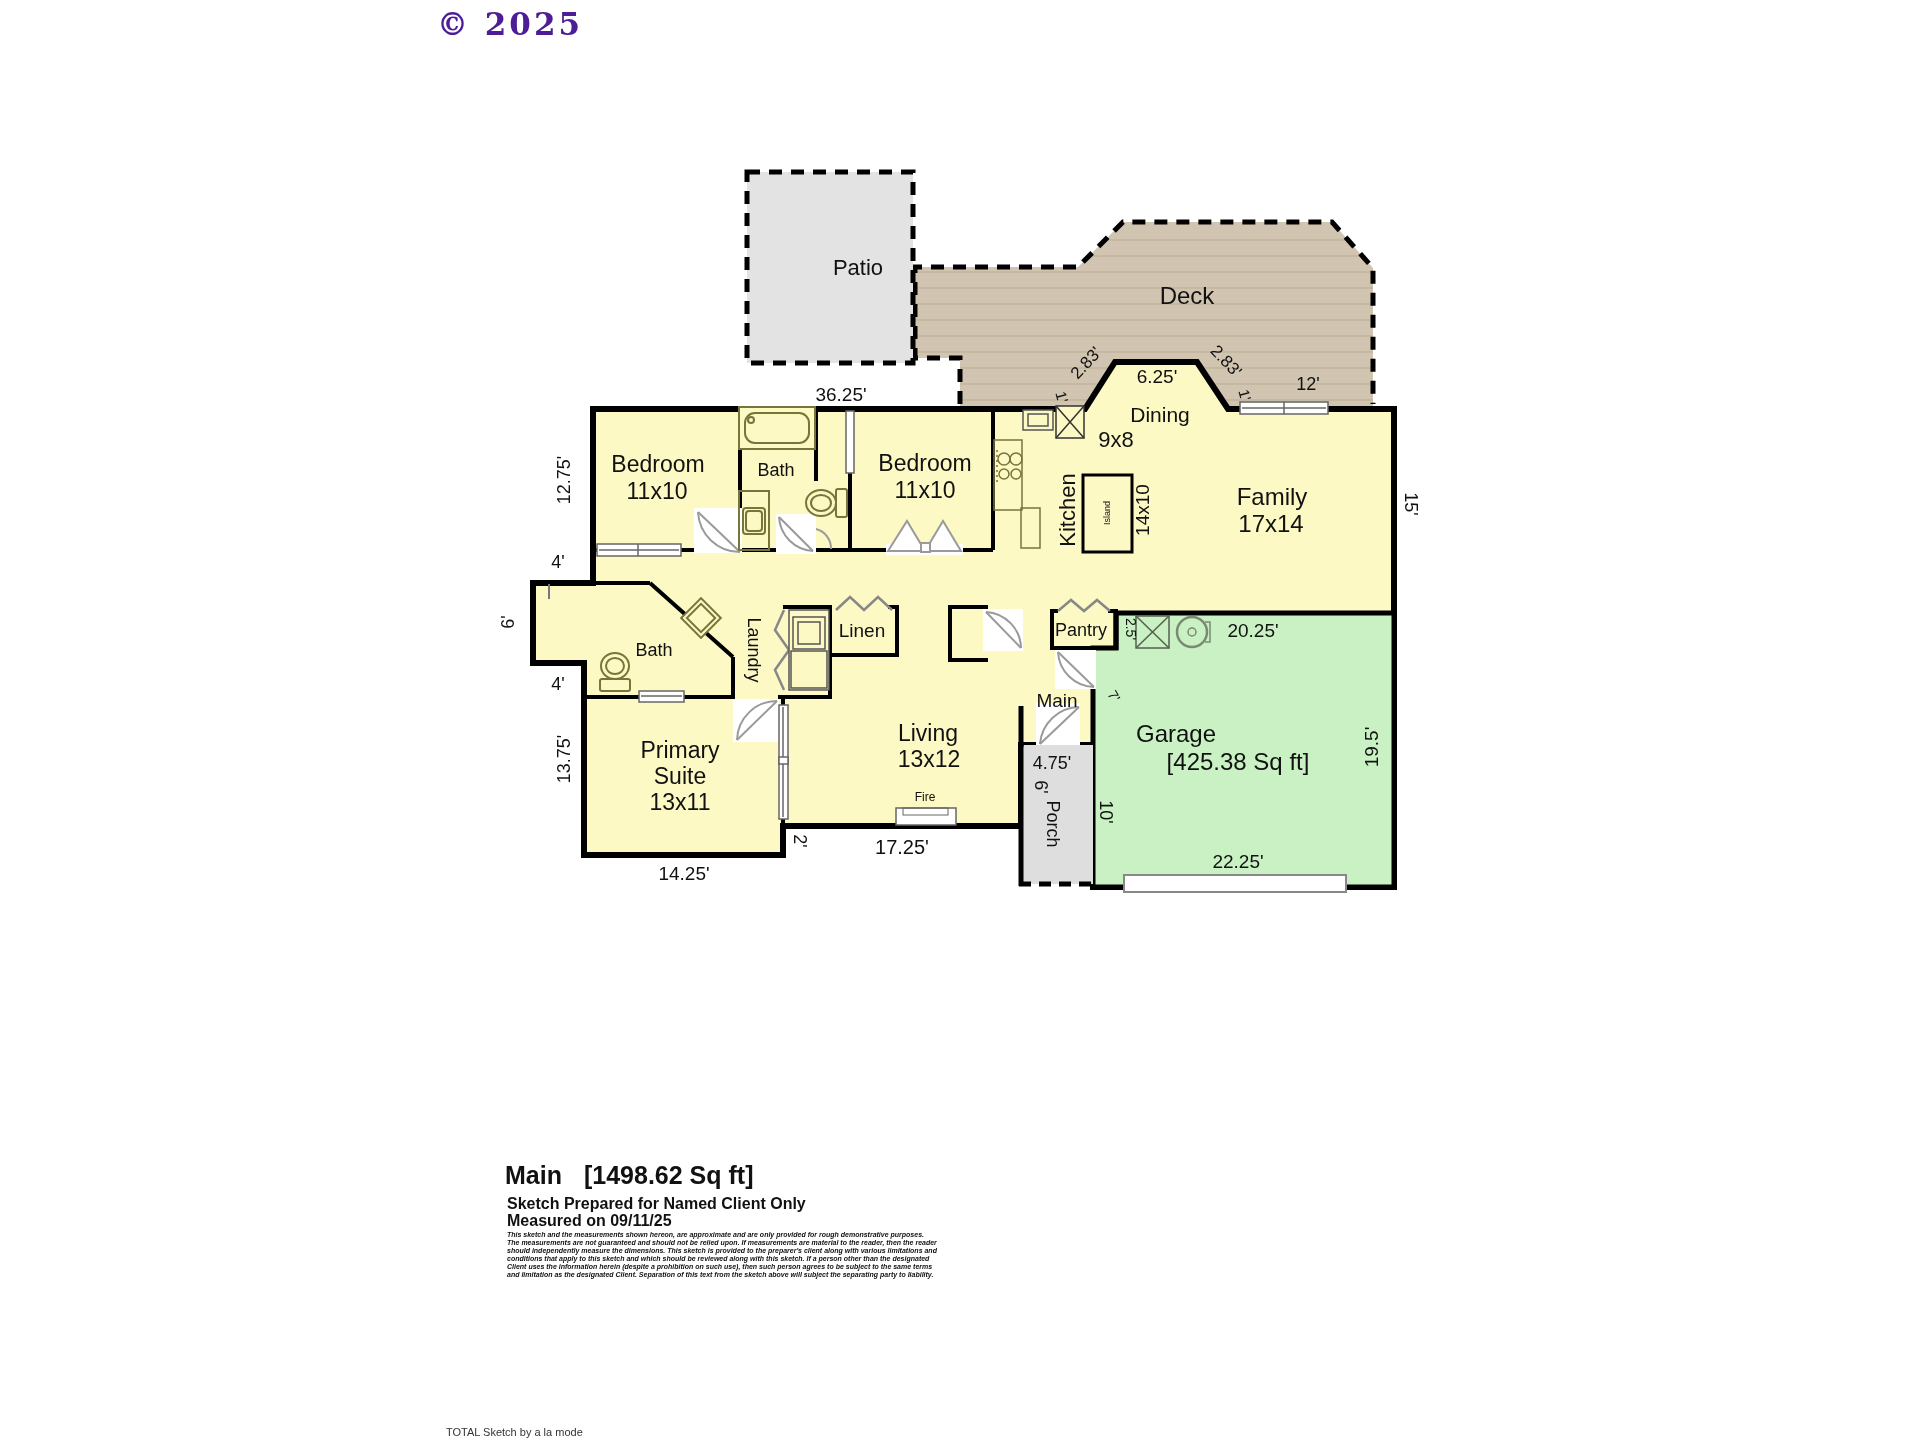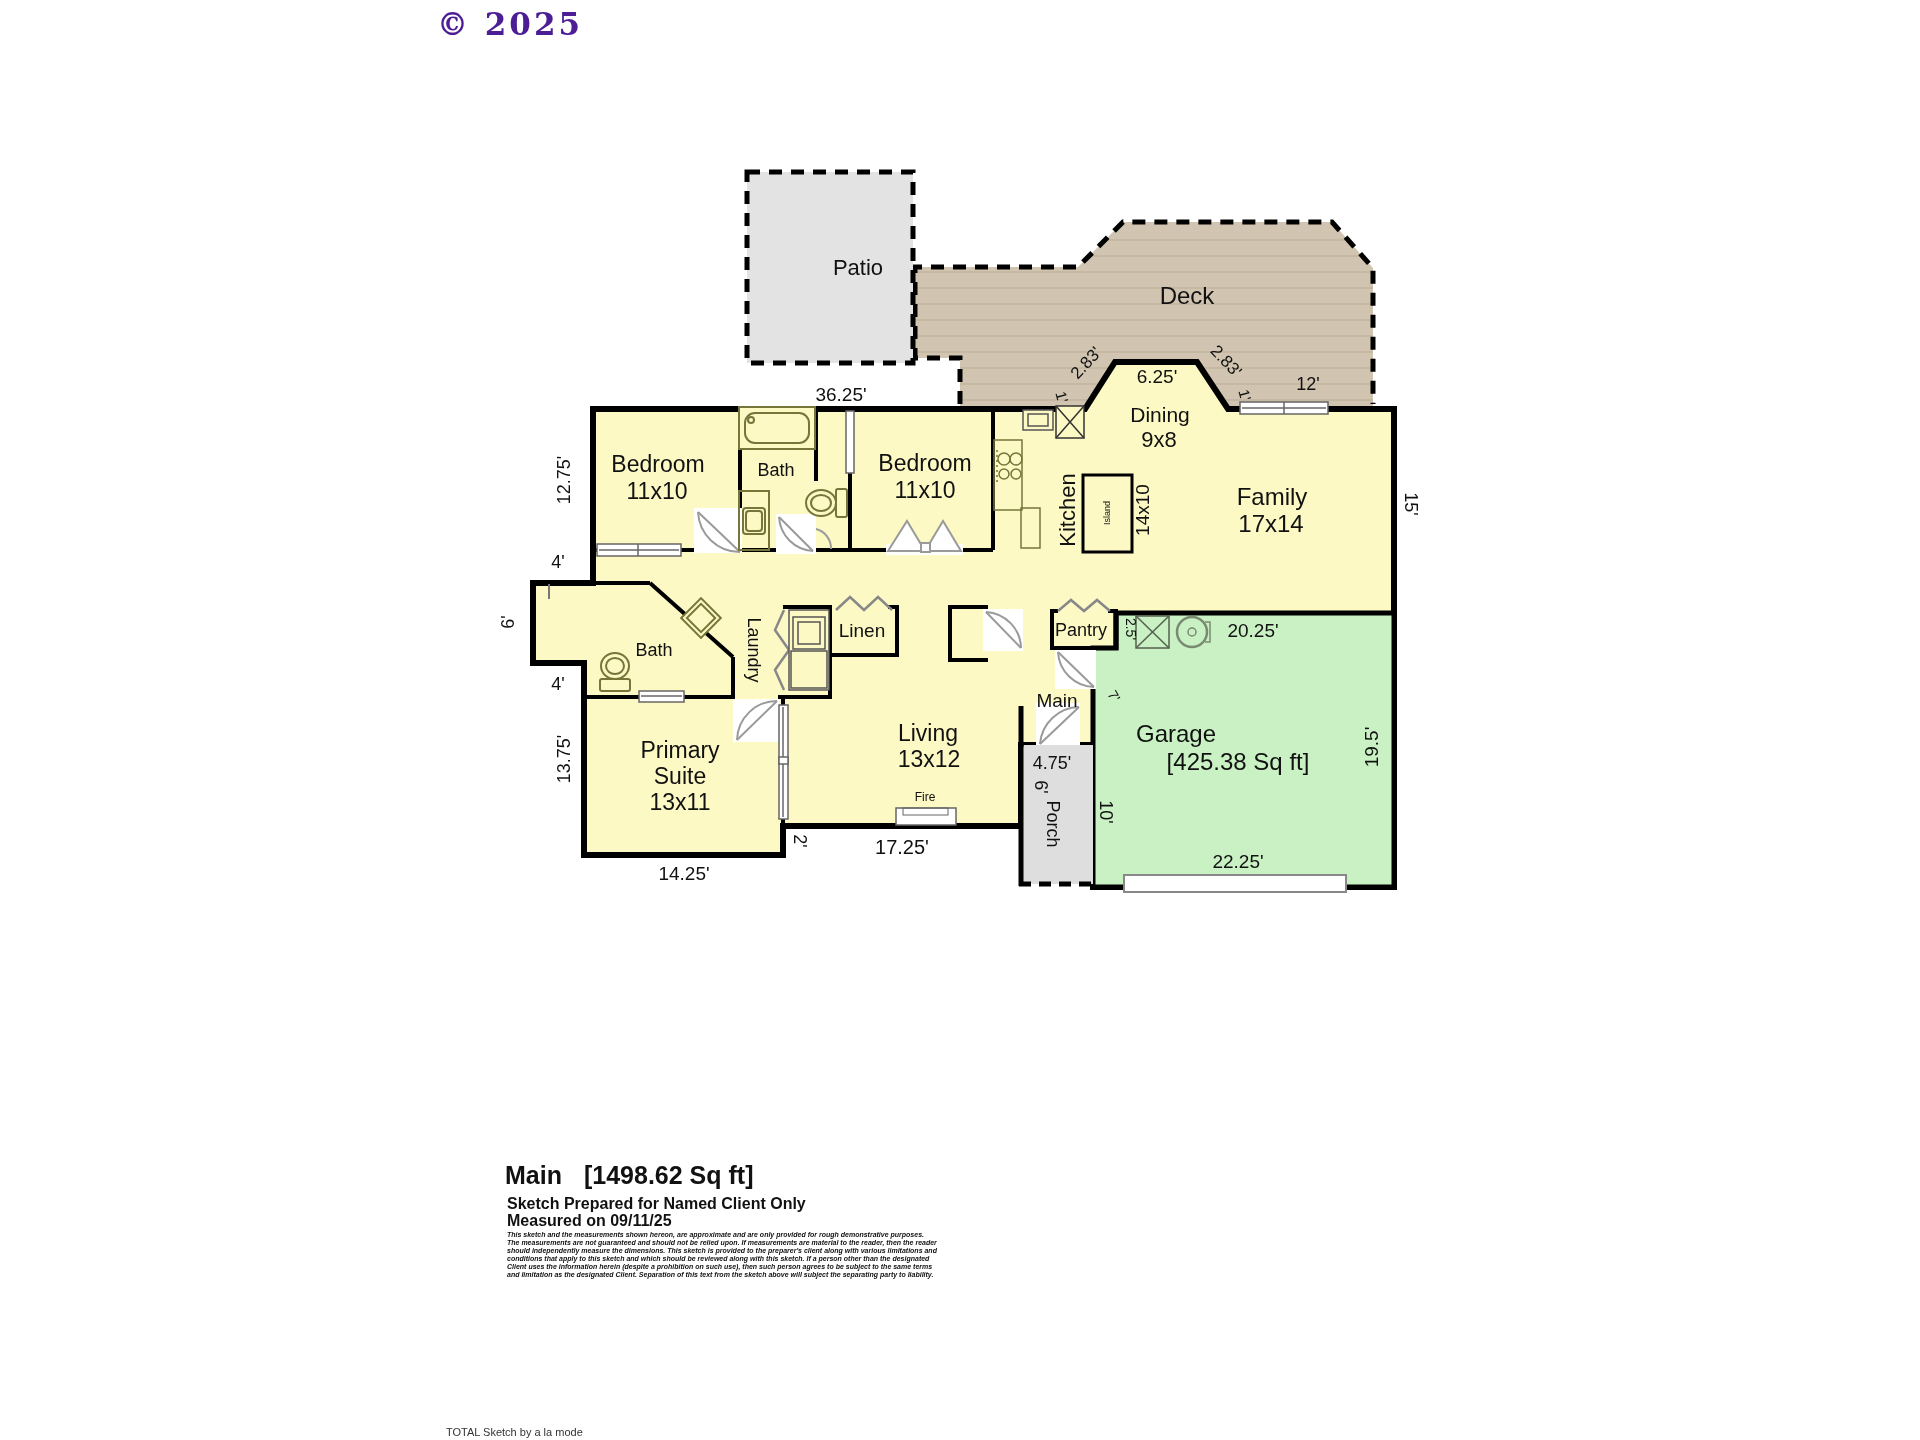--- a/index.html
+++ b/index.html
@@ -244,21 +244,21 @@
 
   <div class="lbl" style="left:1187px;top:296px;font-size:24px;">Deck</div>
   <div class="lbl" style="left:1157px;top:344px;font-size:19px;margin-top:32px;">6.25'</div>
   <div class="lbl rm47" style="left:1086px;top:363px;font-size:17px;">2.83'</div>
   <div class="lbl r47" style="left:1226px;top:361px;font-size:17px;">2.83'</div>
   <div class="lbl r75" style="left:1062px;top:397px;font-size:15px;">1'</div>
   <div class="lbl r75" style="left:1245px;top:395px;font-size:15px;">1'</div>
   <div class="lbl" style="left:1308px;top:384px;font-size:18px;">12'</div>
 
   <div class="lbl" style="left:1160px;top:414px;font-size:21px;">Dining</div>
-  <div class="lbl" style="left:1159px;top:440px;font-size:22px;">9x8</div>
+  <div class="lbl" style="left:1116px;top:440px;font-size:22px;">9x8</div>
   <div class="lbl" style="left:1272px;top:497px;font-size:24px;">Family</div>
   <div class="lbl" style="left:1271px;top:524px;font-size:24px;">17x14</div>
   <div class="lbl r90" style="left:1411px;top:504px;font-size:18px;">15'</div>
 
   <div class="lbl" style="left:658px;top:464px;font-size:23px;">Bedroom</div>
   <div class="lbl" style="left:657px;top:491px;font-size:23px;">11x10</div>
   <div class="lbl" style="left:776px;top:470px;font-size:18px;">Bath</div>
   <div class="lbl" style="left:925px;top:463px;font-size:23px;">Bedroom</div>
   <div class="lbl" style="left:925px;top:490px;font-size:23px;">11x10</div>
 

